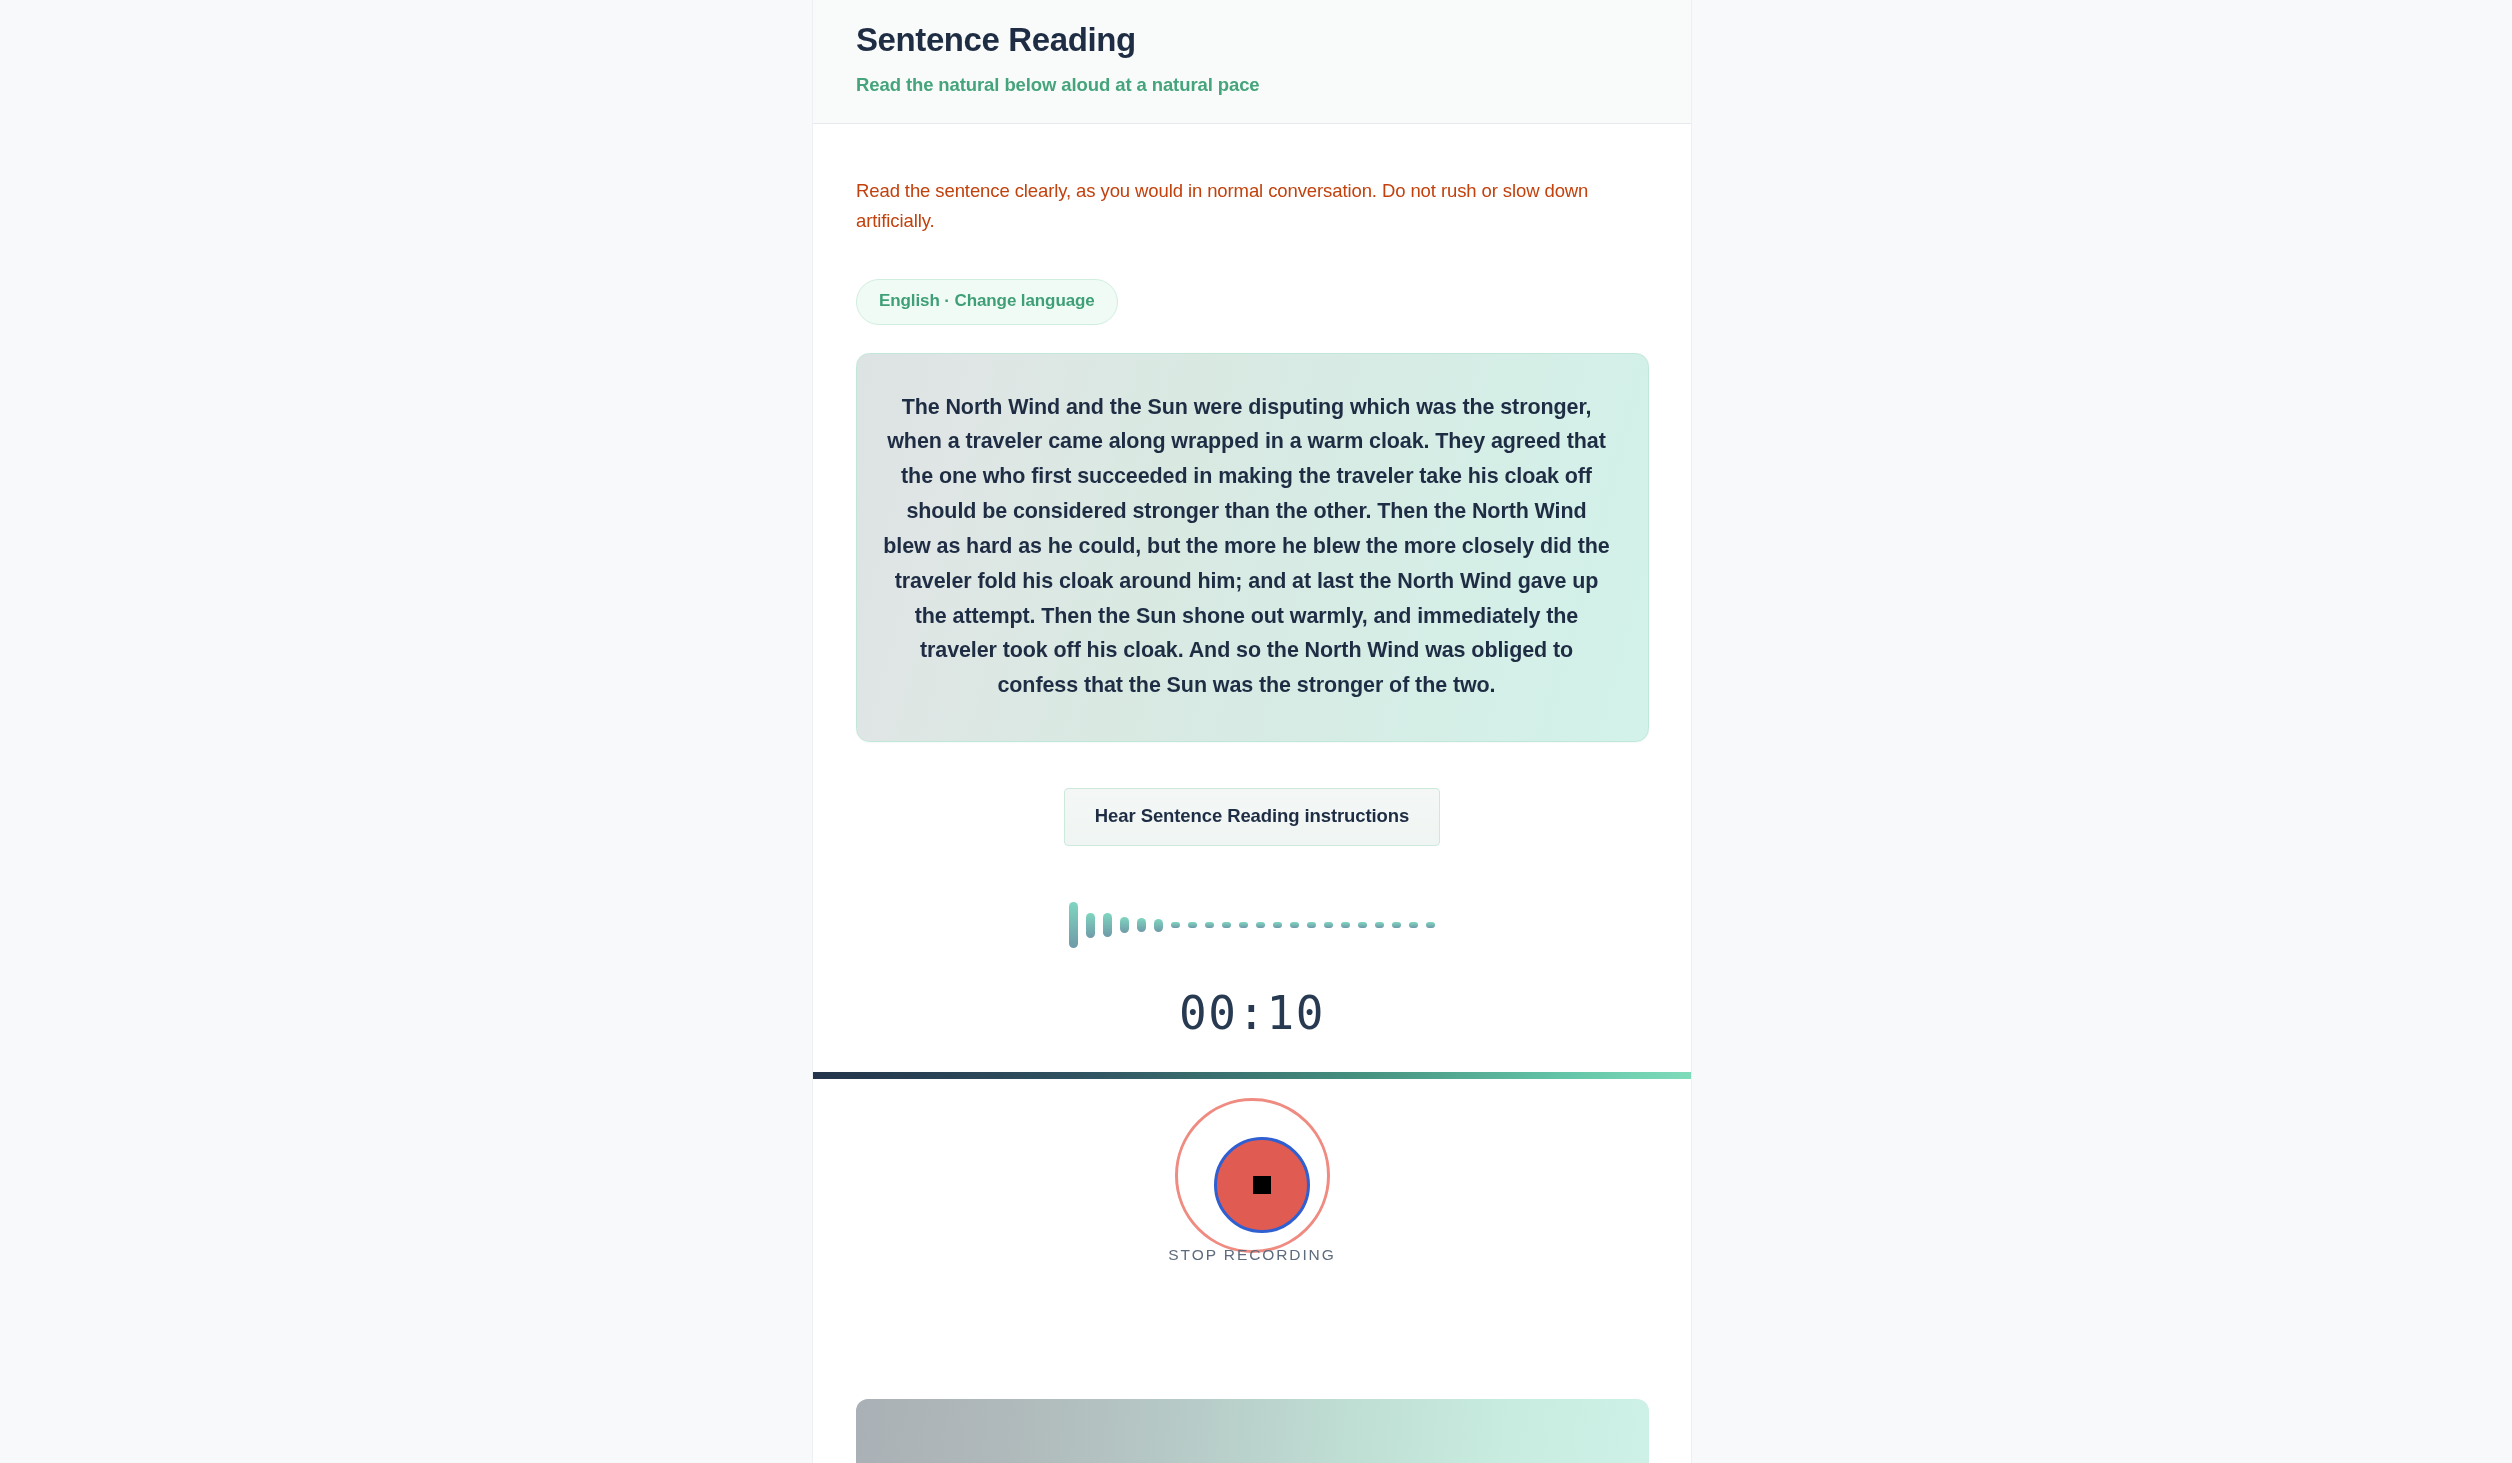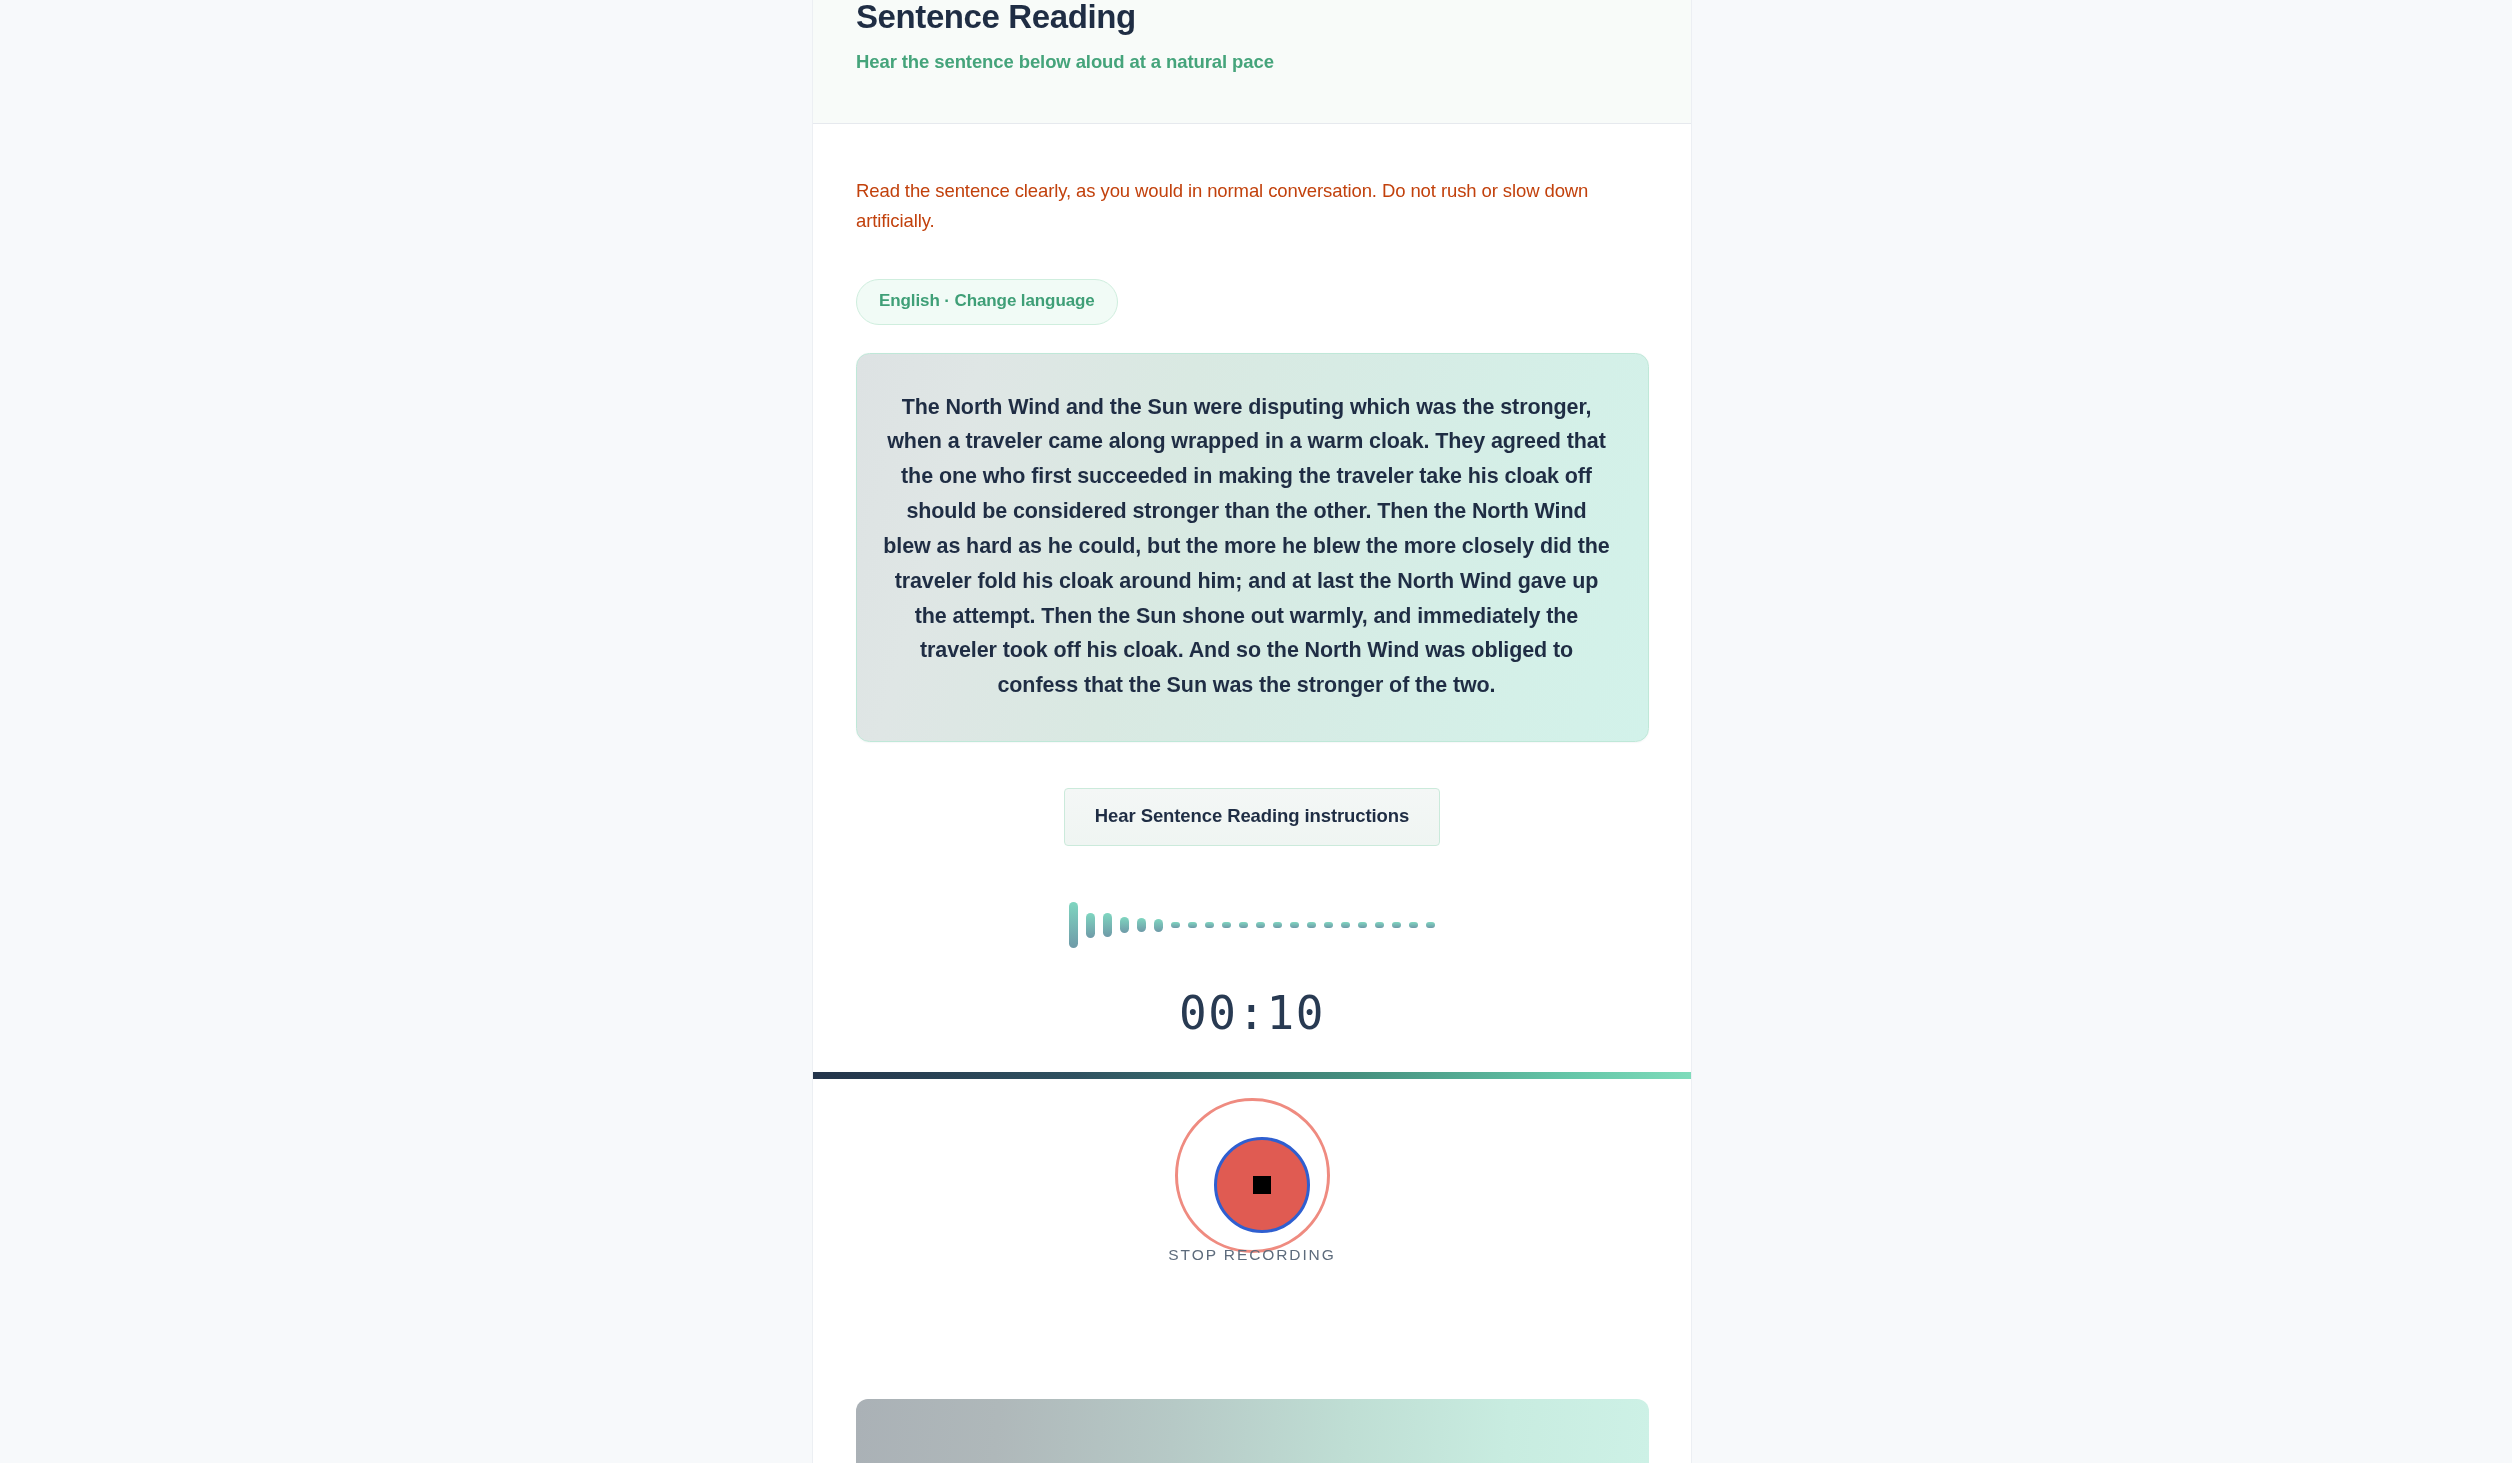--- a/index.html
+++ b/index.html
@@ -36,20 +36,21 @@
   }
 
   
   .card-header {
     background: #f8fbf9;
     border-bottom: 1.5px solid #e6e9ee;
     padding: 0 43px 27px 43px;
     height: 124px;
     display: flex;
     flex-direction: column;
+    justify-content: flex-end;
   }
 
   .card-title {
     font-size: 33px;
     font-weight: 800;
     color: #1f2d44;
     letter-spacing: -0.4px;
     line-height: 1.05;
     margin-bottom: 16.3px;
   }
@@ -258,21 +259,21 @@
 </style>
 </head>
 <body>
 
 <div class="page">
 
   <div class="card">
 
     <div class="card-header">
       <div class="card-title">Sentence Reading</div>
-      <div class="card-subtitle">Hear the sentence below aloud at a natural pace</div>
+      <div class="card-subtitle">Read the natural below aloud at a natural pace</div>
     </div>
 
     <div class="card-body">
 
       <div class="instruction-text">Read the sentence clearly, as you would in normal conversation. Do not rush or slow down artificially.</div>
 
       <div class="lang-pill">English · Change language</div>
 
       <div class="passage-box">
         <div class="passage-text">The North Wind and the Sun were disputing which was the stronger, when a traveler came along wrapped in a warm cloak. They agreed that the one who first succeeded in making the traveler take his cloak off should be considered stronger than the other. Then the North Wind blew as hard as he could, but the more he blew the more closely did the traveler fold his cloak around him; and at last the North Wind gave up the attempt. Then the Sun shone out warmly, and immediately the traveler took off his cloak. And so the North Wind was obliged to confess that the Sun was the stronger of the two.</div>

